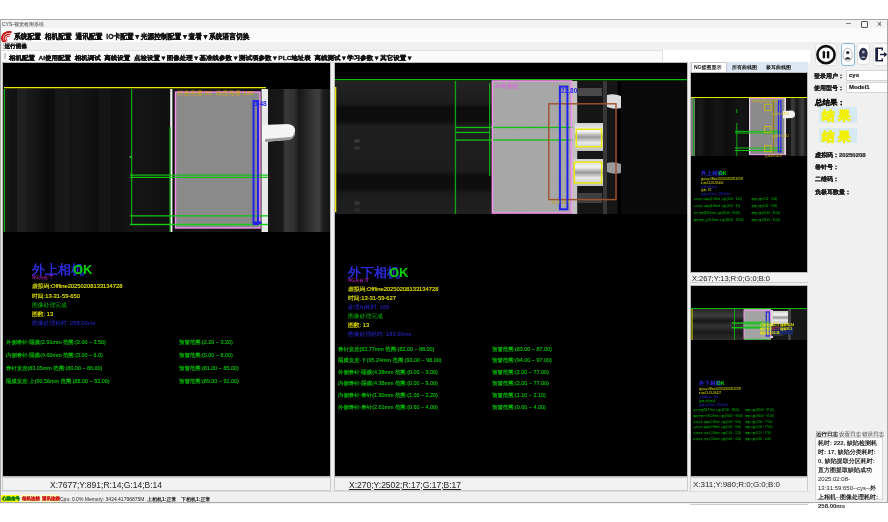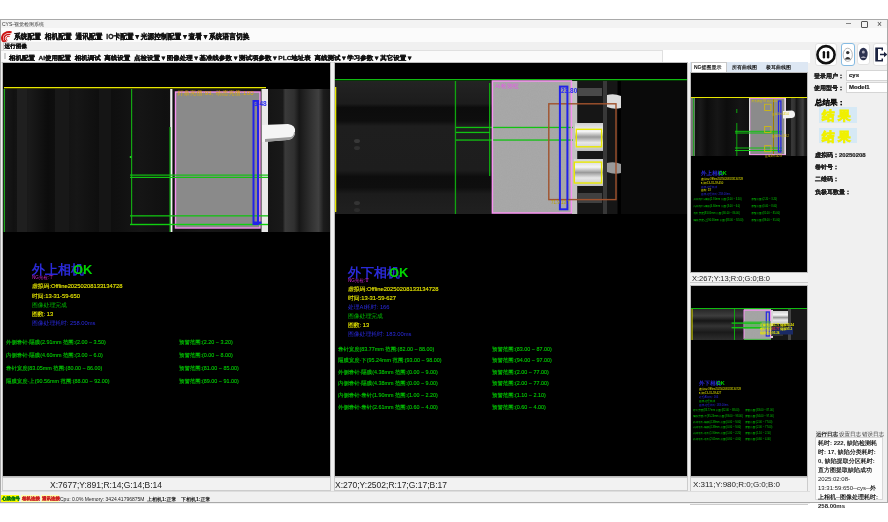--- a/index.html
+++ b/index.html
@@ -240,21 +240,21 @@
         <text x="3" y="322">内侧卷针-隔膜(4.38mm 范围:(0.00 ~ 9.00)</text>
         <text x="157" y="322">预警范围:(2.00 ~ 77.00)</text>
         <text x="3" y="334">内侧卷针-卷针(1.90mm 范围:(1.00 ~ 2.20)</text>
         <text x="157" y="334">预警范围:(1.10 ~ 2.10)</text>
         <text x="3" y="346">外侧卷针-卷针(2.61mm 范围:(0.60 ~ 4.00)</text>
         <text x="157" y="346">预警范围:(0.60 ~ 4.00)</text>
       </g>
     </svg>
   </div>
   <div class="abs" style="left:334px;top:477px;width:354px;height:14px;background:#f2f2f2;border:1px solid #ccc;box-sizing:border-box;">
-    <span class="abs" style="left:0;top:1.5px;font-size:8.5px;color:#222;">X:270;Y:2502;R:17;G:17;B:17</span>
+    <span class="abs" style="left:14px;top:1.5px;font-size:8.5px;color:#222;text-decoration:underline;">X:270;Y:2502;R:17;G:17;B:17</span>
   </div>
 
   <div class="abs" style="left:690px;top:62px;width:118px;height:10px;background:#dde7f3;">
     <span class="abs" style="left:1px;top:0;width:36px;height:10px;background:#fff;border:1px solid #c8c8c8;border-bottom:none;box-sizing:border-box;"></span>
     <span class="abs it" style="left:4px;top:2px;font-size:5px;color:#111;font-weight:bold;">NG提图显示</span>
     <span class="abs it" style="left:42px;top:2px;font-size:5px;color:#111;font-weight:bold;">所有曲线图</span>
     <span class="abs it" style="left:76px;top:2px;font-size:5px;color:#111;font-weight:bold;">极耳曲线图</span>
   </div>
   <div class="abs" id="rpanelA" style="left:690px;top:72px;width:118px;height:201px;background:#000;border:1px solid #bbb;box-sizing:border-box;">
     <svg width="116" height="199" viewBox="0 0 116 199" style="position:absolute;left:0;top:0;">

